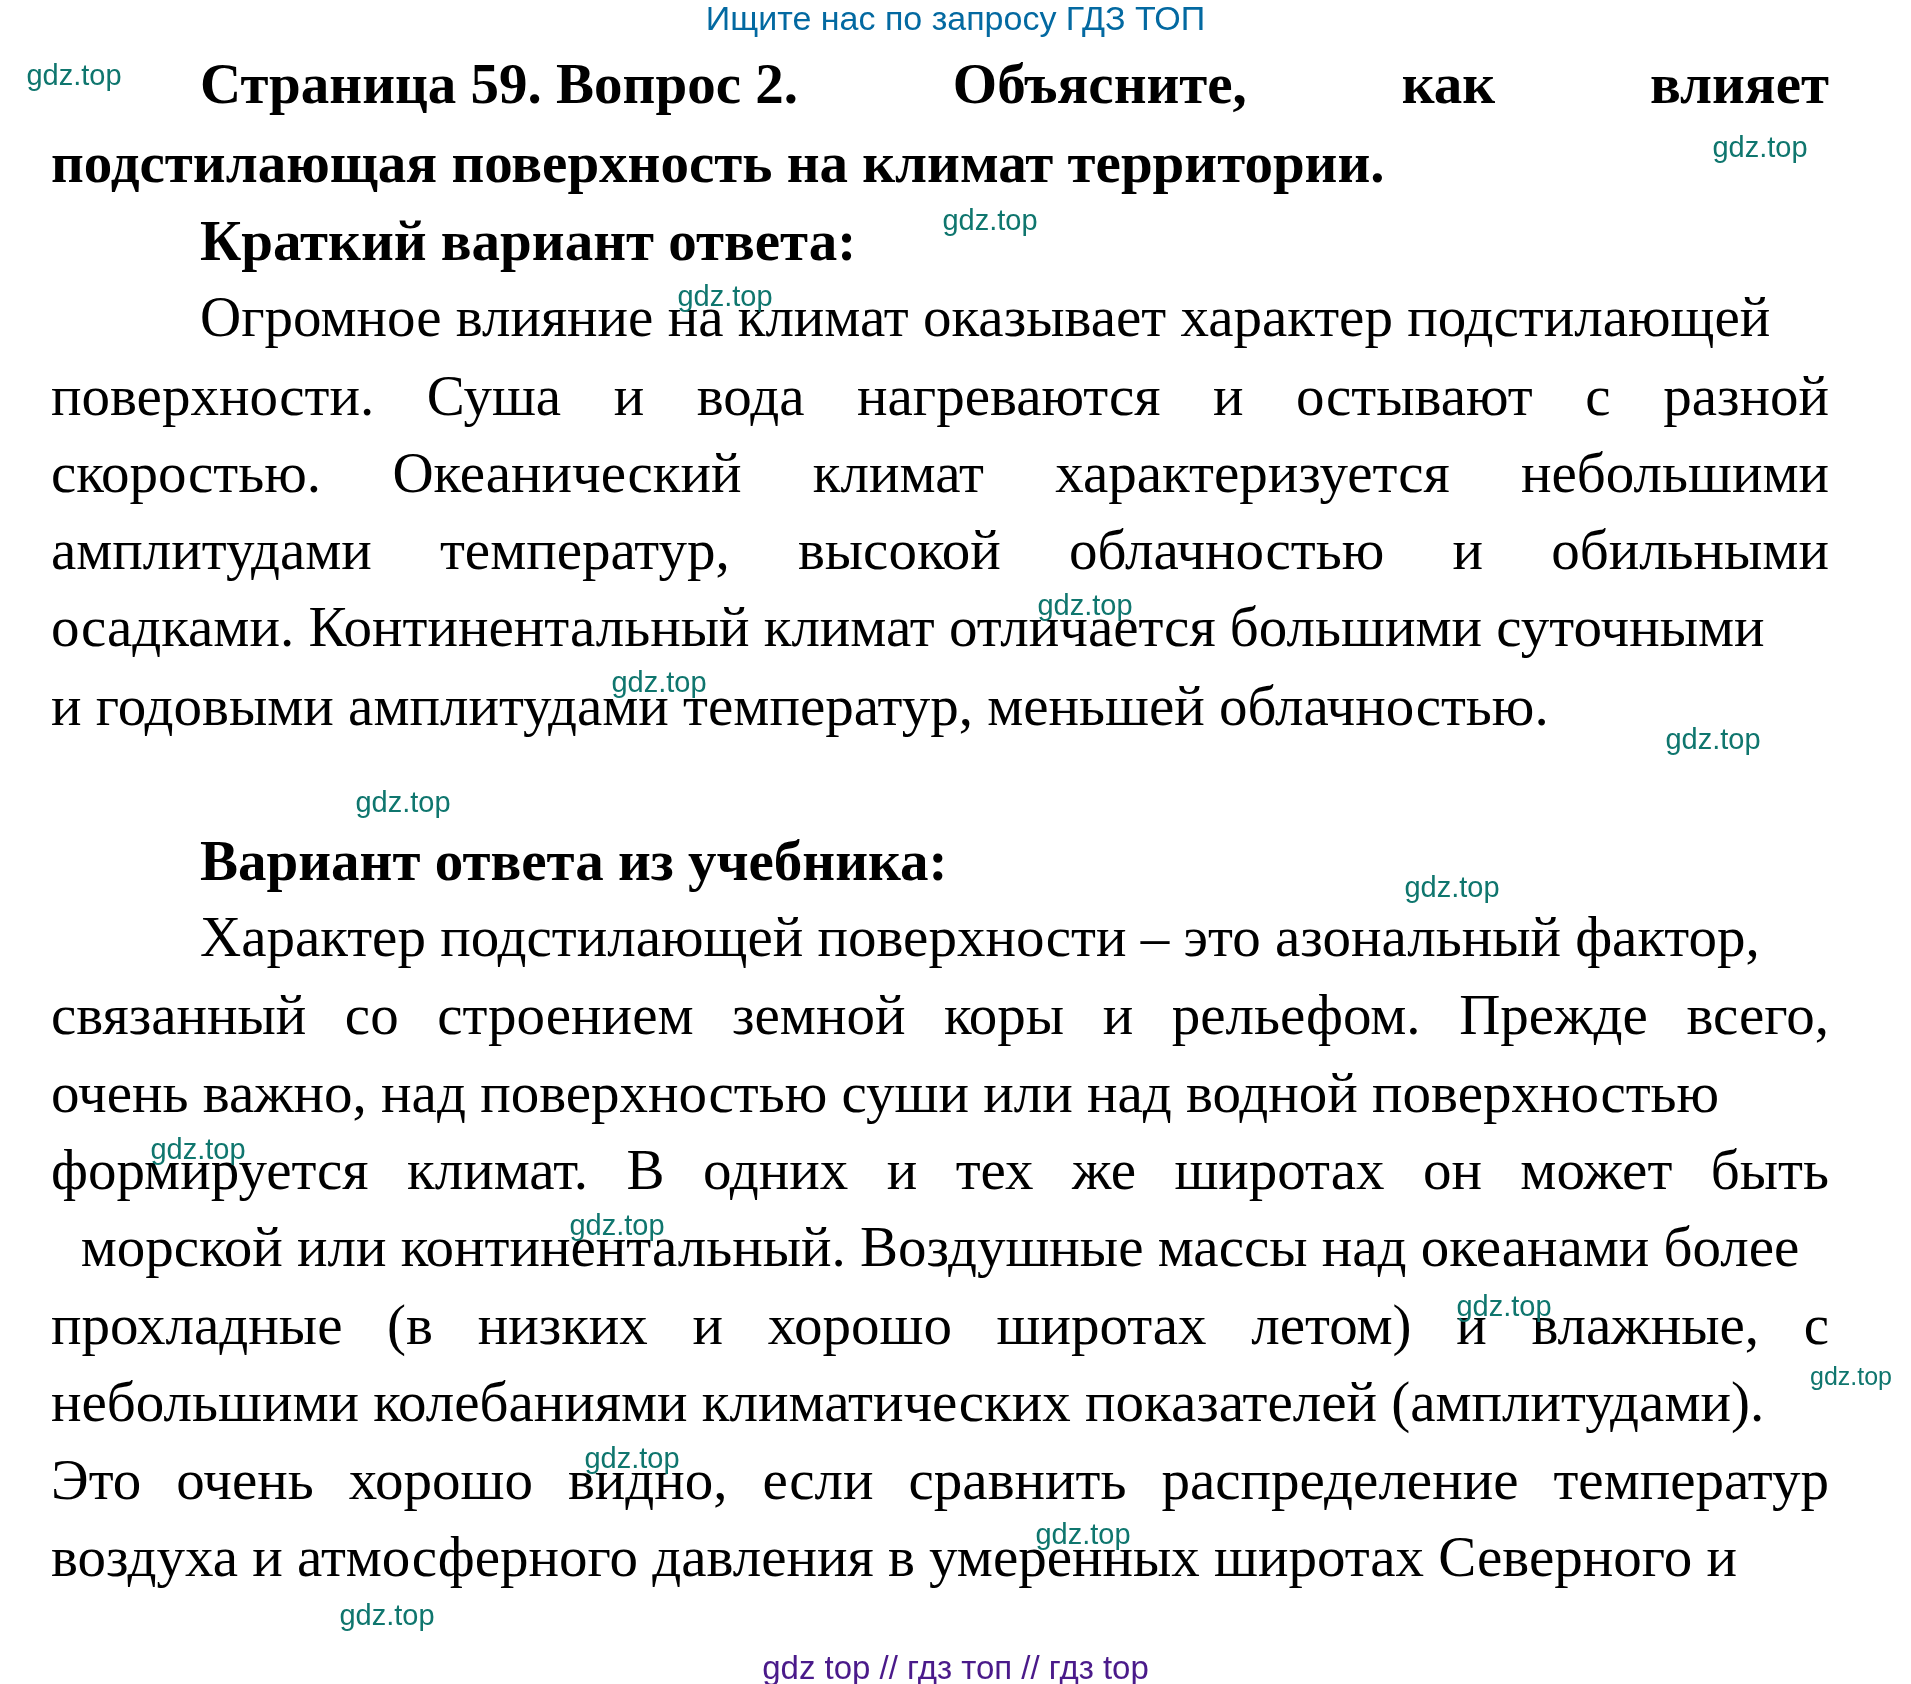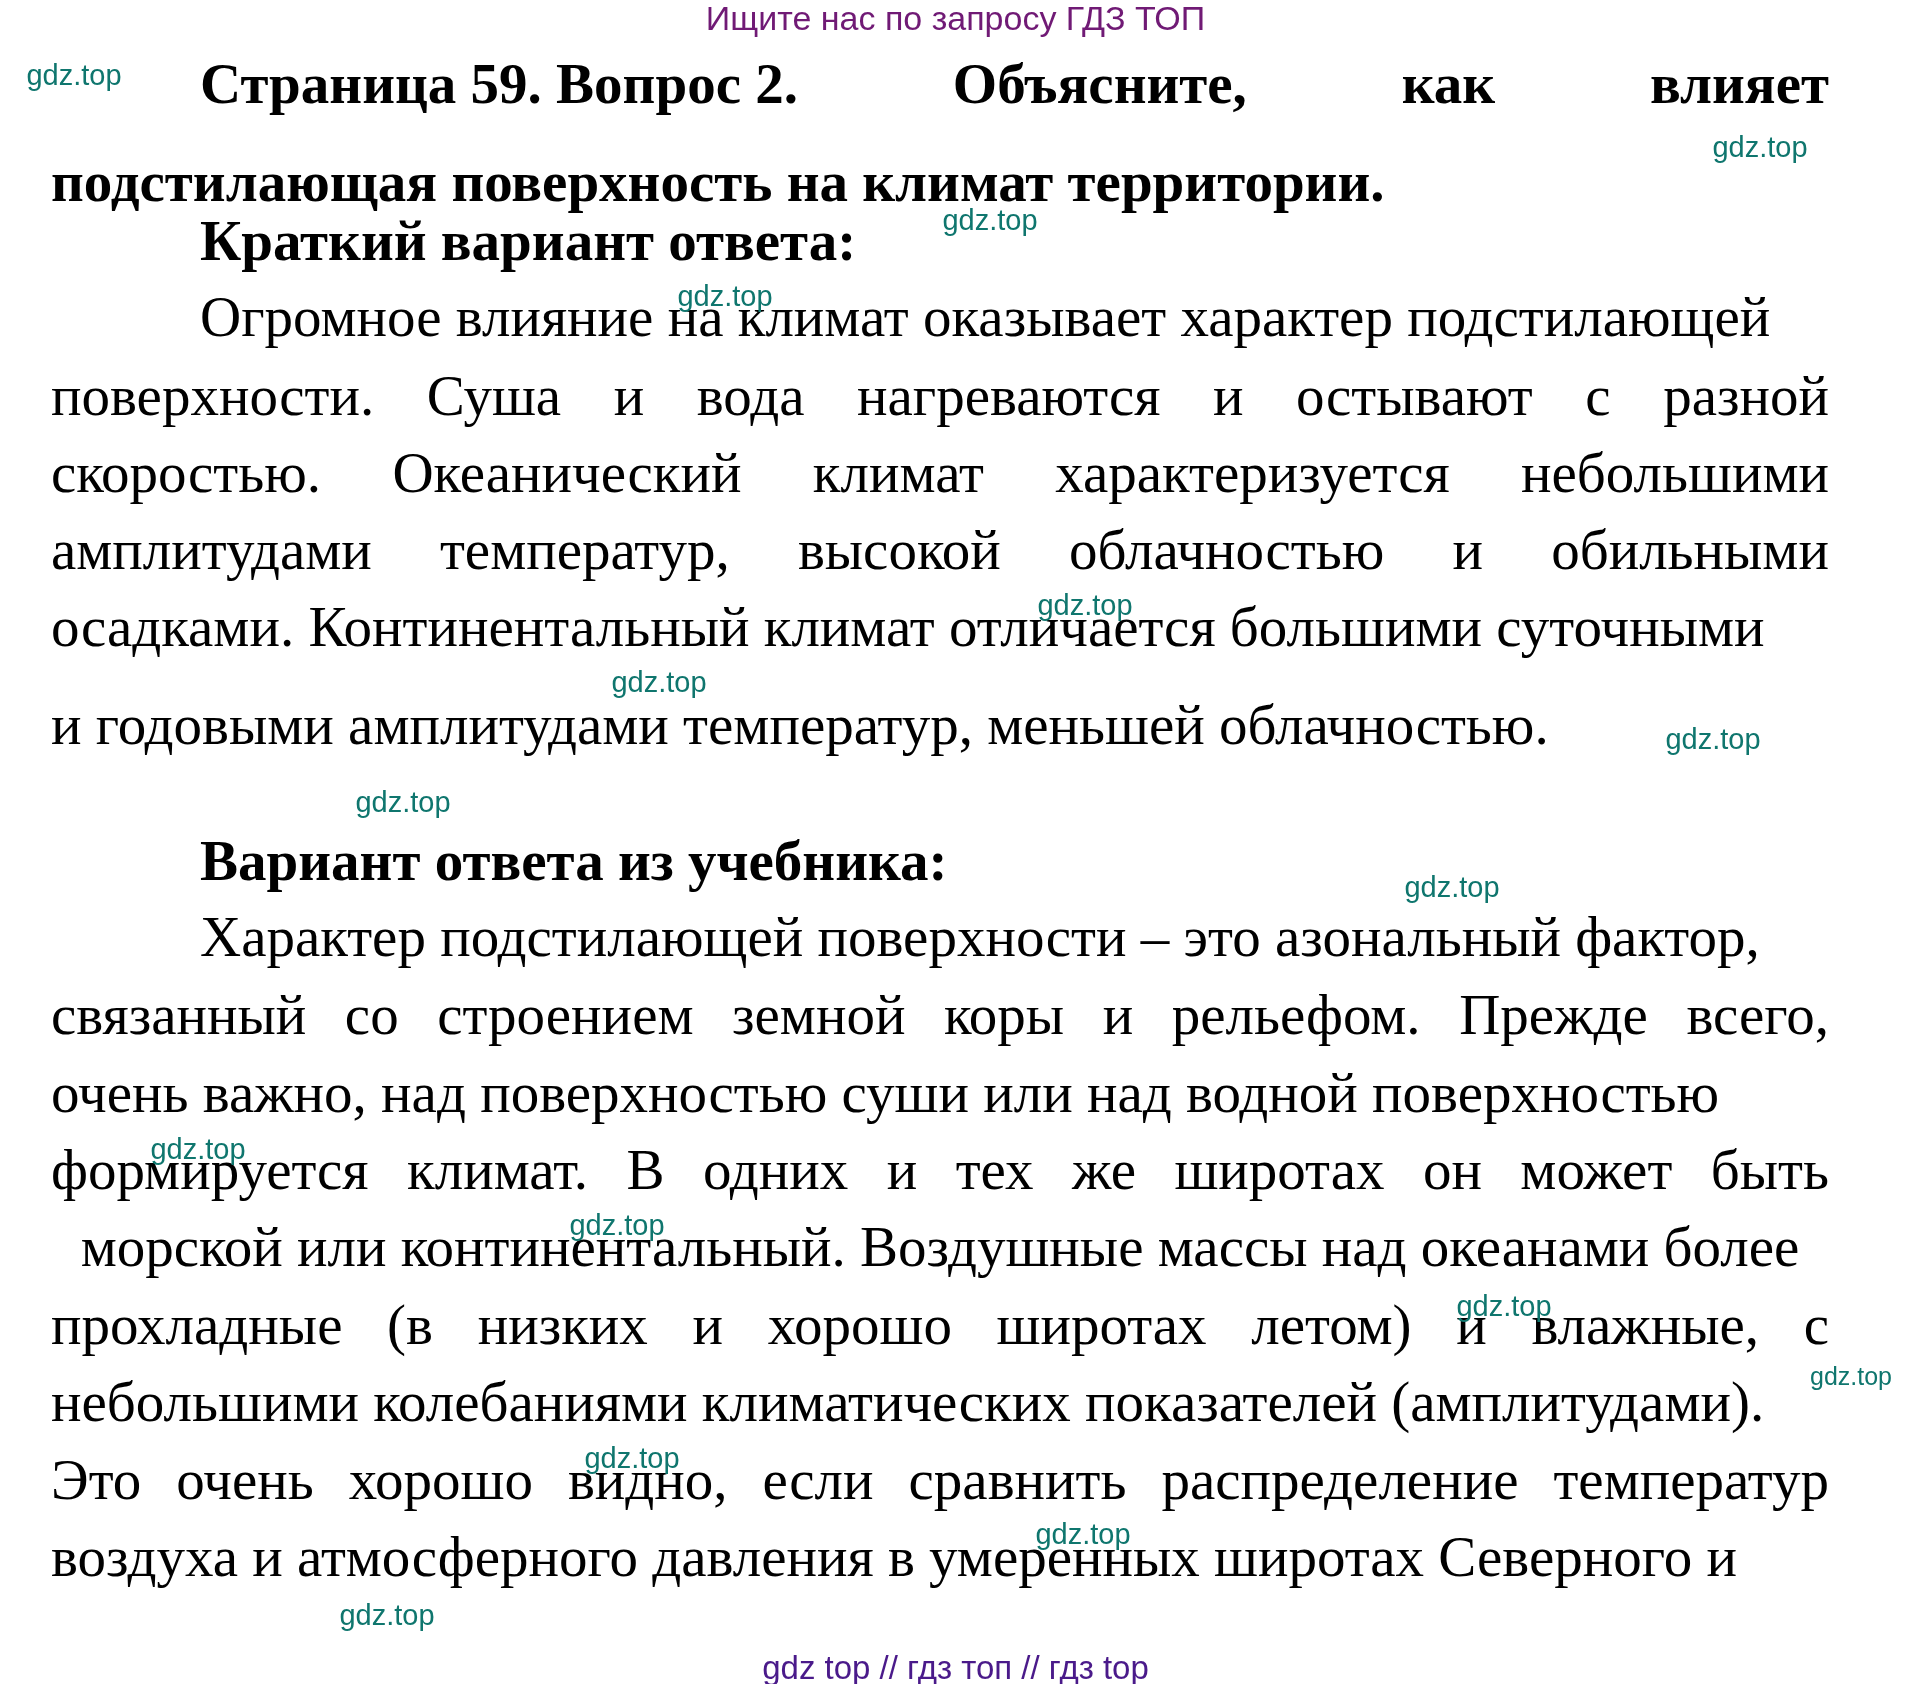--- a/index.html
+++ b/index.html
@@ -1,24 +1,24 @@
 <!DOCTYPE html>
 <html><head>
 <meta charset="utf-8">
 <style>
   html, body { margin:0; padding:0; background:#ffffff; }
   body { width:1911px; height:1684px; position:relative; overflow:hidden; }
   .abs { position:absolute; white-space:nowrap; }
-  .banner { left:0; width:1911px; top:0; text-align:center; font-family:"Liberation Sans", sans-serif; font-size:34px; line-height:36px; color:#701a75; }
+  .banner { left:0; width:1911px; top:0; text-align:center; font-family:"Liberation Sans", sans-serif; font-size:34px; line-height:36px; color:#0369a1; }
   .footer { left:0; width:1911px; top:1650px; text-align:center; font-family:"Liberation Sans", sans-serif; font-size:33px; line-height:36px; color:#4a1a8a; }
   .wm { font-family:"Liberation Sans", sans-serif; font-size:29px; line-height:30px; color:#0f766e; transform:translate(-50%,-50%); }
   .wm.small { font-size:25px; }
   .line { left:51px; width:1778px; font-family:"Liberation Serif", serif; font-size:57px; line-height:60px; color:#000; text-align:justify; text-align-last:justify; white-space:nowrap; display:flex; justify-content:space-between; }
   .line.indent { left:200px; width:1629px; }
-  .line.last { text-align-last:left; justify-content:flex-start; gap:0.25em;margin-top:19px; }
+  .line.last { text-align-last:left; justify-content:flex-start; gap:0.25em; }
   .line span { display:inline-block; }
   .bold { font-weight:bold; }
   .subhead { left:200px; font-family:"Liberation Serif", serif; font-weight:bold; font-size:57px; line-height:60px; color:#000; }
 </style>
 </head>
 <body>
 
 <div class="abs banner">Ищите нас по запросу ГДЗ ТОП</div>
 
 <div id="content">

